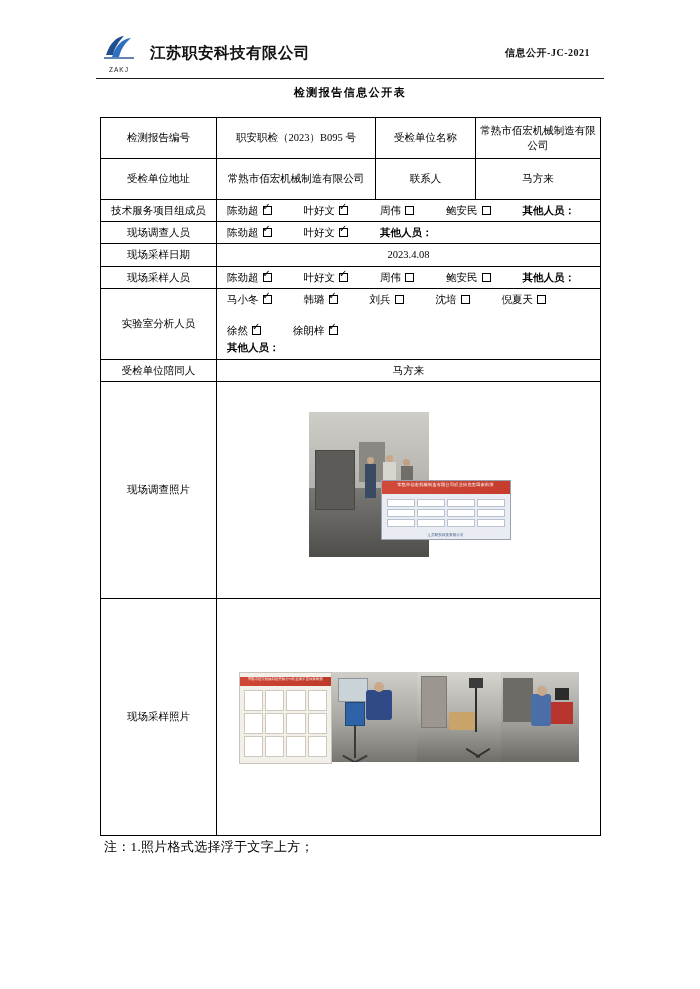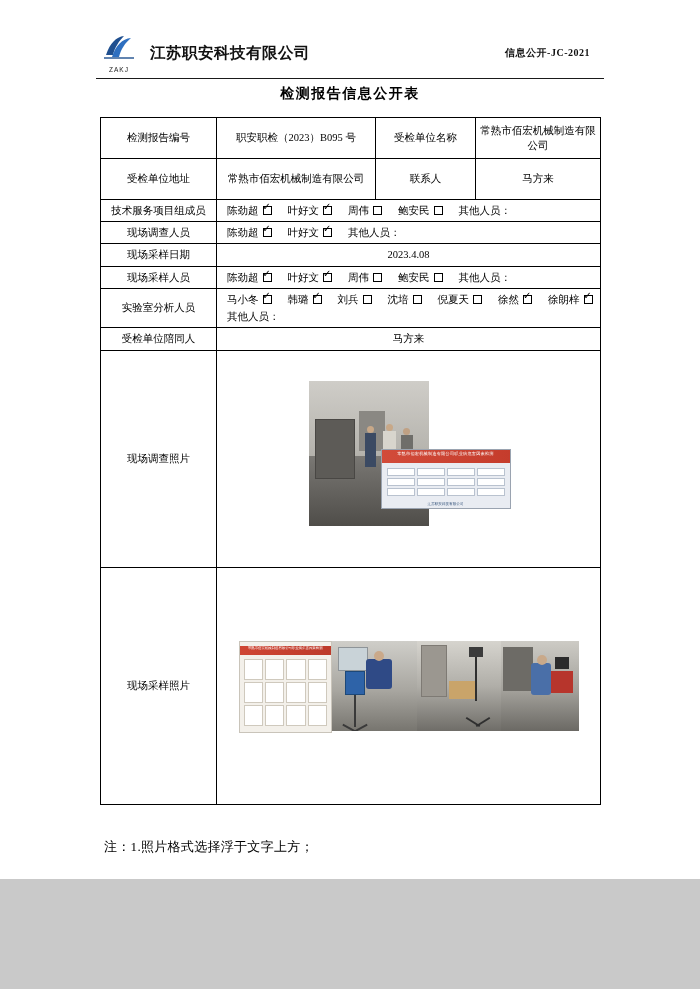--- a/index.html
+++ b/index.html
@@ -5,21 +5,21 @@
   html, body {
     margin: 0;
     padding: 0;
     background: #c9c9c9;
   }
   body {
     font-family: "Liberation Serif", "DejaVu Serif", serif;
   }
   .page {
     width: 700px;
-    height: 879px;
+    height: 989px;
     background: #ffffff;
     position: relative;
     box-sizing: border-box;
     margin: 0 auto;
     overflow: hidden;
   }
 
   
   .header {
     position: absolute;
@@ -75,21 +75,21 @@
     padding-right: 14px;
   }
 
   
   .doc-title {
     position: absolute;
     top: 85px;
     left: 0;
     width: 100%;
     text-align: center;
-    font-size: 14px;
+    font-size: 11px;
     font-weight: bold;
     letter-spacing: 1.5px;
     color: #000;
   }
 
   
   table.main {
     position: absolute;
     left: 100px;
     top: 117px;
@@ -105,21 +105,21 @@
     vertical-align: middle;
     line-height: 1.45;
   }
   .c { text-align: center; }
   .lbl { text-align: center; }
 
   .members {
     display: flex;
     flex-wrap: wrap;
     align-items: center;
-    gap: 0px;
+    gap: 16px;
     padding-left: 6px;
   }
   .member {
     display: inline-flex;
     align-items: center;
     white-space: nowrap;
     margin-right: 16px;
   }
   .member:last-child { margin-right: 0; }
   .nm { margin-right: 4px; }
@@ -135,21 +135,21 @@
   .box.checked::after {
     content: "✓";
     position: absolute;
     left: -1px;
     top: -5px;
     font-size: 10px;
     line-height: 10px;
     color: #000;
     font-family: "DejaVu Sans", sans-serif;
   }
-  .others { white-space: nowrap; margin-right: 12px; }
+  .others { white-space: nowrap; margin-right: 12px; font-weight: bold; }
 
   
   .photo-cell {
     height: 210px;
     position: relative;
     padding: 0;
   }
   .photo-wrap {
     position: absolute;
     left: 0; top: 0; right: 0; bottom: 0;

